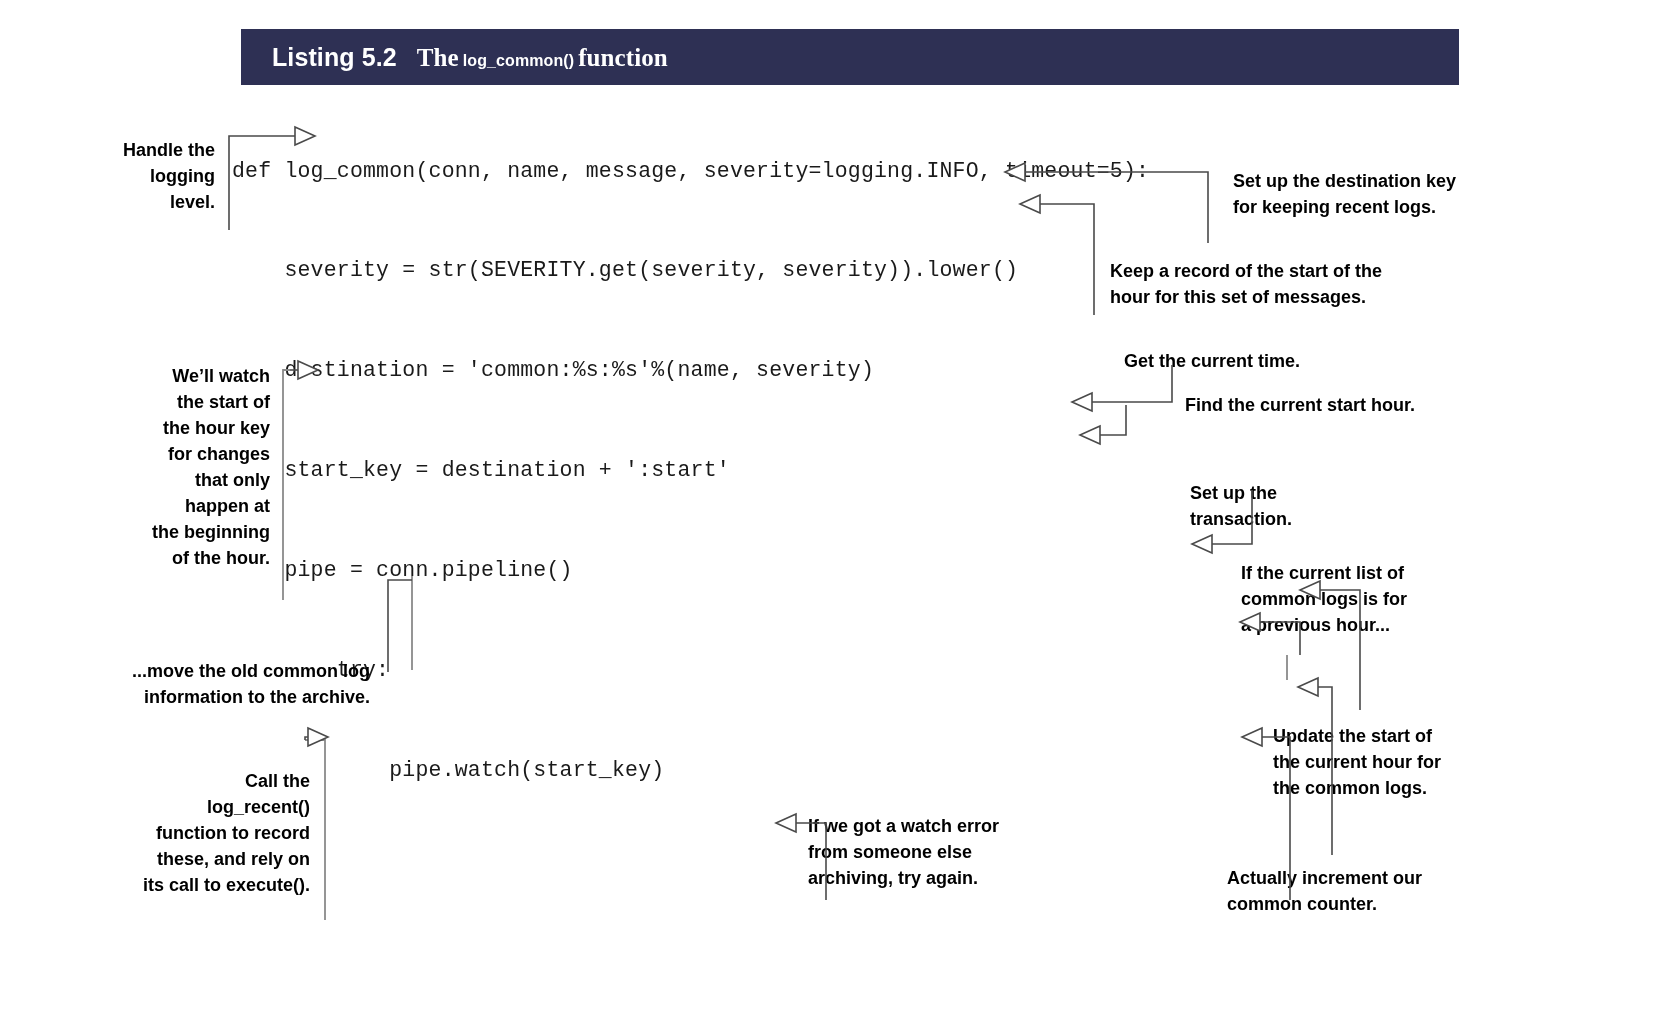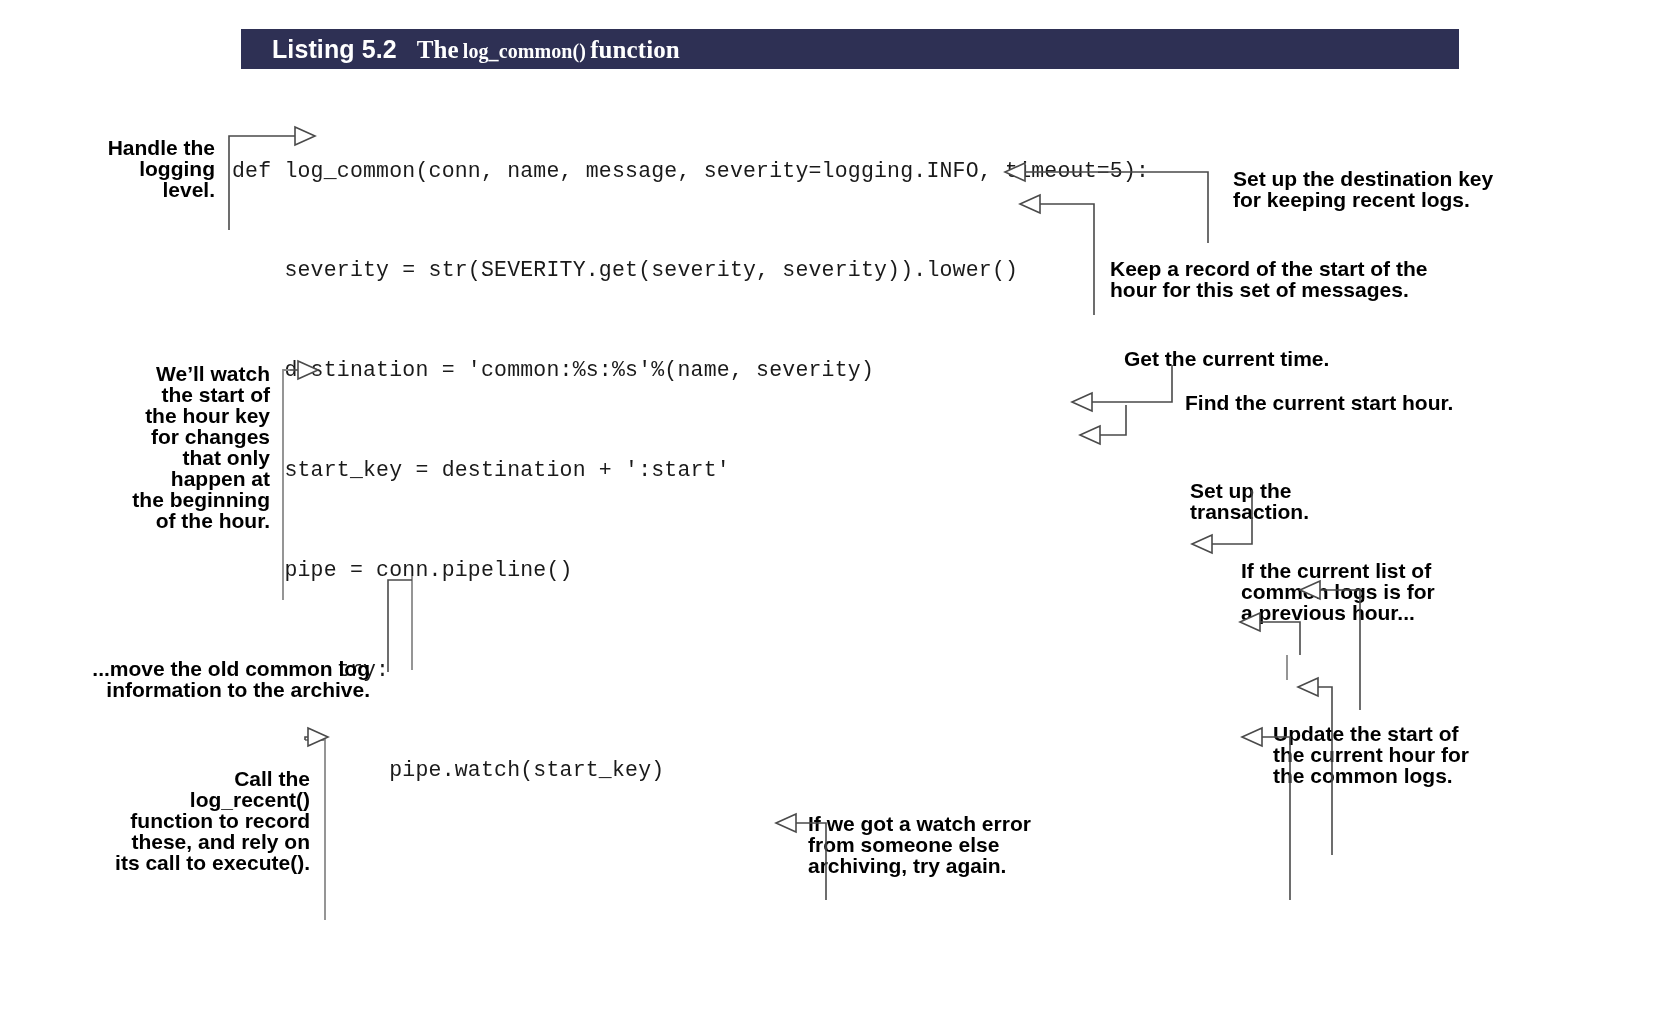--- a/index.html
+++ b/index.html
@@ -9,61 +9,61 @@
     font-family:"Liberation Sans", sans-serif;
     position:relative;
     overflow:hidden;
   }
   .page{position:absolute;left:0;top:0;width:1662px;height:1028px;}
 
   
   #listing-header{
     position:absolute;
     left:241px;top:29px;
-    width:1218px;height:40px;
+    width:1218px;height:56px;
     background:#2e3054;
     display:flex;align-items:center;
   }
   #listing-header .hdr-inner{
     color:#ffffff;
     font-size:25px;
     font-weight:bold;
     letter-spacing:0.1px;
     padding-left:31px;
     white-space:pre;
     display:flex;align-items:baseline;
   }
   #listing-header .hdr-num{font-family:"Liberation Sans",sans-serif;}
   #listing-header .hdr-gap{display:inline-block;width:20px;}
   #listing-header .hdr-the{font-family:Liberation Serif, serif;}
   #listing-header .hdr-mono{
-    font-family:Liberation Serif, serif;
-    font-size:20px;font-weight:bold;padding:0 4px;
+    font-family:Liberation Sans, sans-serif;
+    font-size:16px;font-weight:bold;padding:0 4px;
   }
 
   
   #code-block{
     position:absolute;
     left:232px;top:88px;
     font-family:"Liberation Mono","DejaVu Sans Mono",monospace;
     font-size:21.5px;
     line-height:33.3px;
     color:#1a1a1a;
     white-space:pre;
     letter-spacing:0.2px;
   }
   #code-block .line{height:33.3px;}
 
   
   .anno{
     position:absolute;
     font-family:"Liberation Sans", sans-serif;
     font-weight:bold;
-    font-size:21px;
-    line-height:21px;
+    font-size:18px;
+    line-height:26px;
     color:#000000;
     white-space:pre-line;
   }
   .anno.right-align{text-align:right;}
   .anno.left-align{text-align:left;}
 
   
   #connectors{
     position:absolute;left:0;top:0;width:1662px;height:1028px;
     pointer-events:none;
@@ -155,20 +155,22 @@
 a previous hour...</div>
 
   <div class="anno left-align" style="left:1273px;top:723px;width:280px;">Update the start of
 the current hour for
 the common logs.</div>
 
   <div class="anno left-align" style="left:808px;top:813px;width:300px;">If we got a watch error
 from someone else
 archiving, try again.</div>
 
+  <div class="anno left-align" style="left:1227px;top:865px;width:300px;">Actually increment our
+common counter.</div>
 
   <svg id="connectors" viewBox="0 0 1662 1028" width="1662" height="1028">
 
     <g>
       <polyline points="229,230 229,136 295,136"></polyline>
       <polygon points="295,127 315,136 295,145"></polygon>
     </g>
 
     <g>
       <polyline class="thin" points="283,600 283,370 290,370"></polyline>

